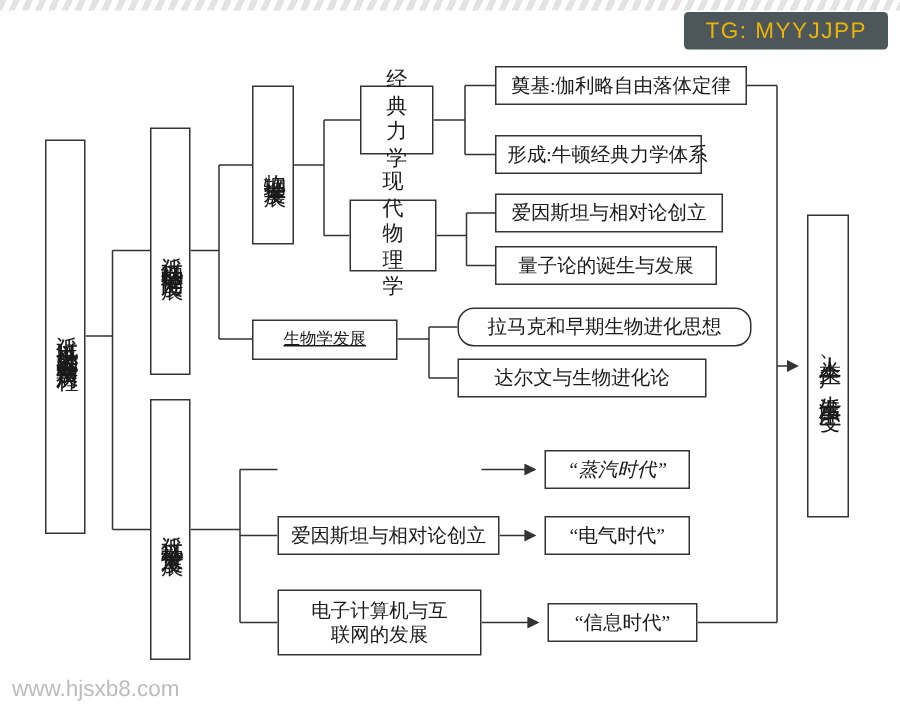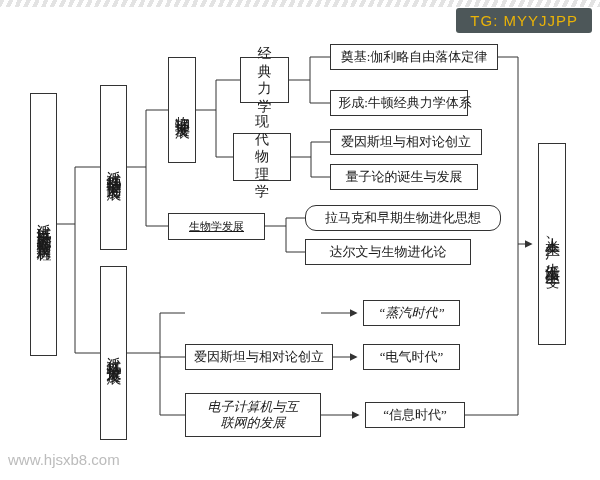--- a/index.html
+++ b/index.html
@@ -82,21 +82,21 @@
 
   <div class="node" style="left:168px;top:213px;width:97px;height:27px;font-size:11px;text-decoration:underline;">生物学发展</div>
   <div class="node" style="left:305px;top:205px;width:196px;height:26px;border-radius:11px;">拉马克和早期生物进化思想</div>
   <div class="node" style="left:305px;top:239px;width:166px;height:26px;">达尔文与生物进化论</div>
 
   <div class="node" style="left:363px;top:300px;width:97px;height:26px;font-style:italic;">“蒸汽时代”</div>
 
   <div class="node" style="left:185px;top:344px;width:148px;height:26px;">爱因斯坦与相对论创立</div>
   <div class="node" style="left:363px;top:344px;width:97px;height:26px;">“电气时代”</div>
 
-  <div class="node wrap" style="left:185px;top:393px;width:136px;height:44px;font-style:italic;">电子计算机与互联网的发展</div>
+  <div class="node wrap" style="left:185px;top:393px;width:136px;height:44px;">电子计算机与互联网的发展</div>
   <div class="node" style="left:365px;top:402px;width:100px;height:26px;">“信息时代”</div>
 
   <div class="node vnode" style="left:538px;top:143px;width:28px;height:202px;">
     <span>人类生产、生活发生巨变</span>
   </div>
 
   <div class="badge">TG: MYYJJPP</div>
   <div class="watermark">www.hjsxb8.com</div>
 
 </div>

